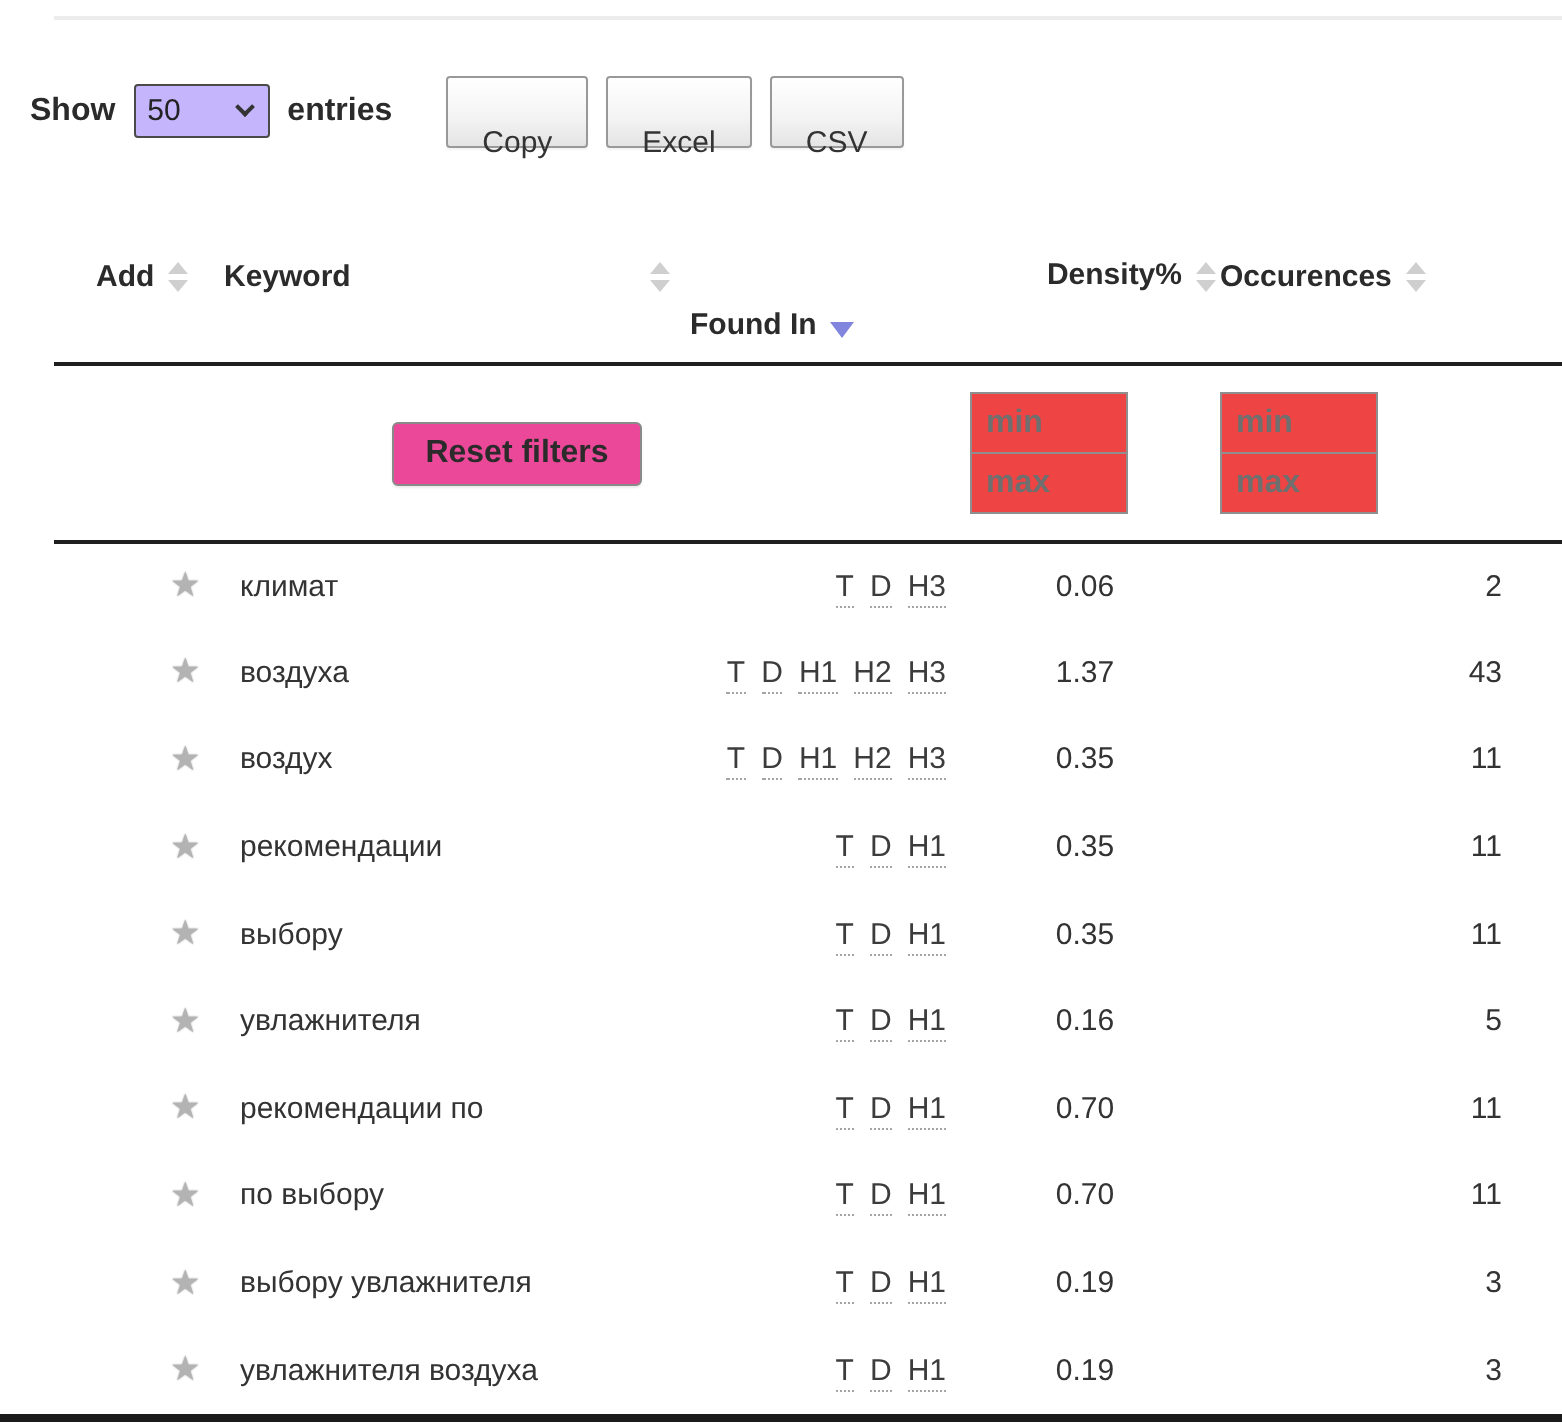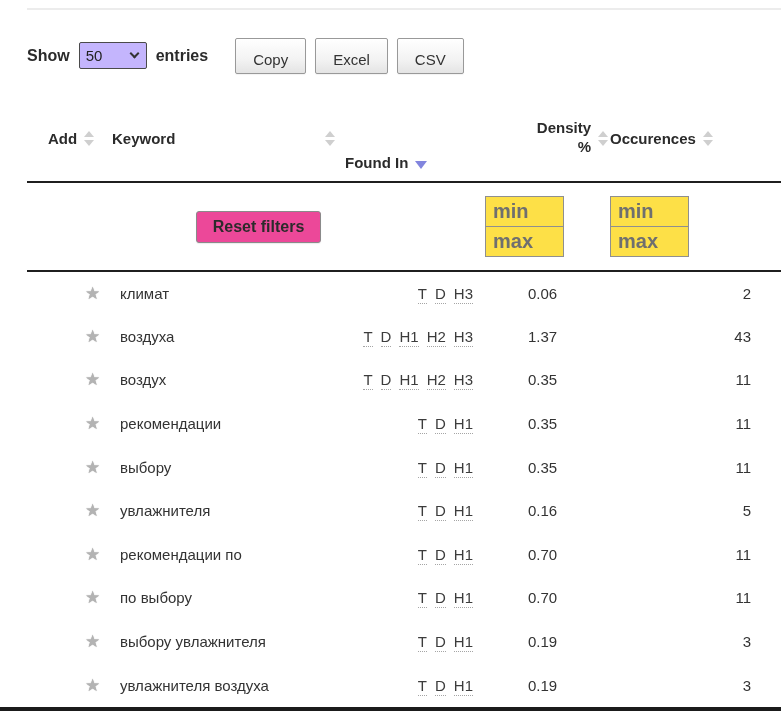--- a/index.html
+++ b/index.html
@@ -4,34 +4,34 @@
 <style>
   * { margin:0; padding:0; box-sizing:border-box; }
   html,body { background:#fff; }
   body {
     width:781px; height:714px; position:relative; overflow:hidden;
     font-family:"Liberation Sans", sans-serif; color:#333;
   }
   .top-rule { position:absolute; top:8px; left:27px; right:0; height:0; border-top:2px solid #ececec; }
 
   
-  .controls { position:absolute; top:36px; left:27px; display:flex; align-items:flex-start; }
+  .controls { position:absolute; top:36px; left:15px; display:flex; align-items:flex-start; }
   .show-group { display:flex; align-items:center; font-weight:bold; font-size:16px; color:#2b2b2b; margin-top:6px; }
   .select-wrap { position:relative; margin:0 9px; }
   .select-wrap select {
     appearance:none; -webkit-appearance:none;
     width:68px; height:27px; border:1px solid #4a4a4a; border-radius:2px;
     background:#c4b5fd; font-family:inherit; font-size:15px; color:#222; padding:2px 20px 2px 6px;
   }
   .select-chevron { position:absolute; right:9px; top:8px; width:7px; height:7px;
     border-right:2px solid #333; border-bottom:2px solid #333; transform:rotate(45deg); pointer-events:none; }
   .dt-buttons { display:flex; gap:9px; margin-left:27px; margin-top:2px; }
   .dt-button {
     font-family:inherit; font-size:15px; color:#333; cursor:pointer;
-    padding:4px 17px; height:36px; line-height:34px;
+    padding:16px 17px; height:36px; line-height:34px;
     border:1px solid #999; border-radius:2px;
     background:linear-gradient(to bottom, #ffffff 0%, #f3f3f3 60%, #e4e4e4 100%);
     box-shadow:0 1px 1px rgba(0,0,0,0.05);
   }
 
   
   table { position:absolute; left:27px; top:95px; width:754px; border-collapse:collapse; table-layout:fixed; }
   col.c1{width:85px} col.c2{width:233px} col.c3{width:140px} col.c4{width:125px} col.c5{width:171px}
   th, td { font-size:15px; vertical-align:middle; }
   tr.header-row { height:87px; }
@@ -40,37 +40,37 @@
   tr.filter-row td { border-bottom:2px solid #1f1f1f; }
   tbody tr { height:43.6px; }
 
   .th-flex { display:flex; align-items:center; }
   .th-add { padding-left:21px; }
   .th-kw { padding-right:10px; }
   .th-kw .spacer { flex:1; }
   .th-found { justify-content:flex-start; padding-right:2px;margin-top:48px; }
   .th-density { justify-content:flex-end; padding-right:2px; }
   .th-occ { justify-content:flex-start; padding-right:20px; }
-  .density-lines { display:flex; flex-direction:column; align-items:flex-end; line-height:1.25; }
+  .density-lines { display:flex; flex-direction:row; align-items:flex-end; line-height:1.25; }
 
   .sort-arrows { display:inline-flex; flex-direction:column; gap:3px; margin-left:7px; }
   .tri-up { width:0; height:0; border-left:5px solid transparent; border-right:5px solid transparent; border-bottom:6px solid #cfcfcf; }
   .tri-down { width:0; height:0; border-left:5px solid transparent; border-right:5px solid transparent; border-top:6px solid #cfcfcf; }
   .tri-down.active { border-left:6px solid transparent; border-right:6px solid transparent; border-top:8px solid #8285de; margin-left:7px; margin-top:6px; }
 
   .reset-btn {
     font-family:inherit; font-size:16px; font-weight:bold; color:#2b2b2b; cursor:pointer;
     padding:0 16px; height:32px; background:#ec4899; border:1px solid #8a8a8a; border-radius:3px;
     box-shadow:0 1px 1px rgba(0,0,0,0.08);
   }
   td.filter-kw { text-align:center; padding-left:60px; }
   .minmax { display:flex; flex-direction:column; }
   .minmax input {
-    display:block; width:79px; height:31px; border:1px solid #8f8f8f; background:#fde047;
-    font-family:inherit; font-size:20px; font-weight:bold; color:#333; padding:2px 7px;
+    display:block; width:79px; height:31px; border:1px solid #8f8f8f; background:#ef4444;
+    font-family:inherit; font-size:16px; font-weight:bold; color:#333; padding:2px 7px;
   }
   .minmax input + input { margin-top:-1px; }
   .minmax input::placeholder { color:#6f6f6f; opacity:1; }
   td.filter-density .minmax { margin-left:auto; margin-right:18px; }
   td.filter-occ .minmax { margin-left:auto; margin-right:40px; }
 
   td.c-add { padding-left:58px; }
   .star { font-size:17px; color:#b3b3b3; cursor:pointer; line-height:1; text-shadow:0 0 1px #9a9a9a; }
   td.c-kw { padding-left:8px; color:#333; }
   td.c-found { text-align:right; padding-right:12px; white-space:nowrap; color:#3c3c3c; }

